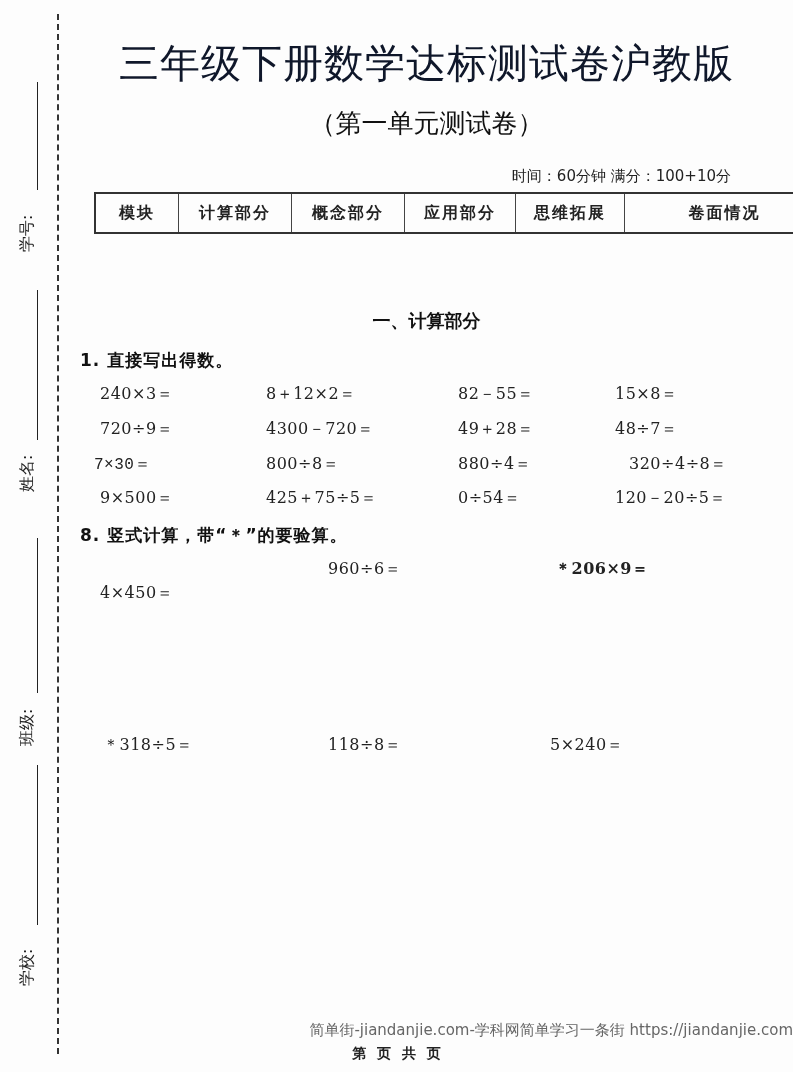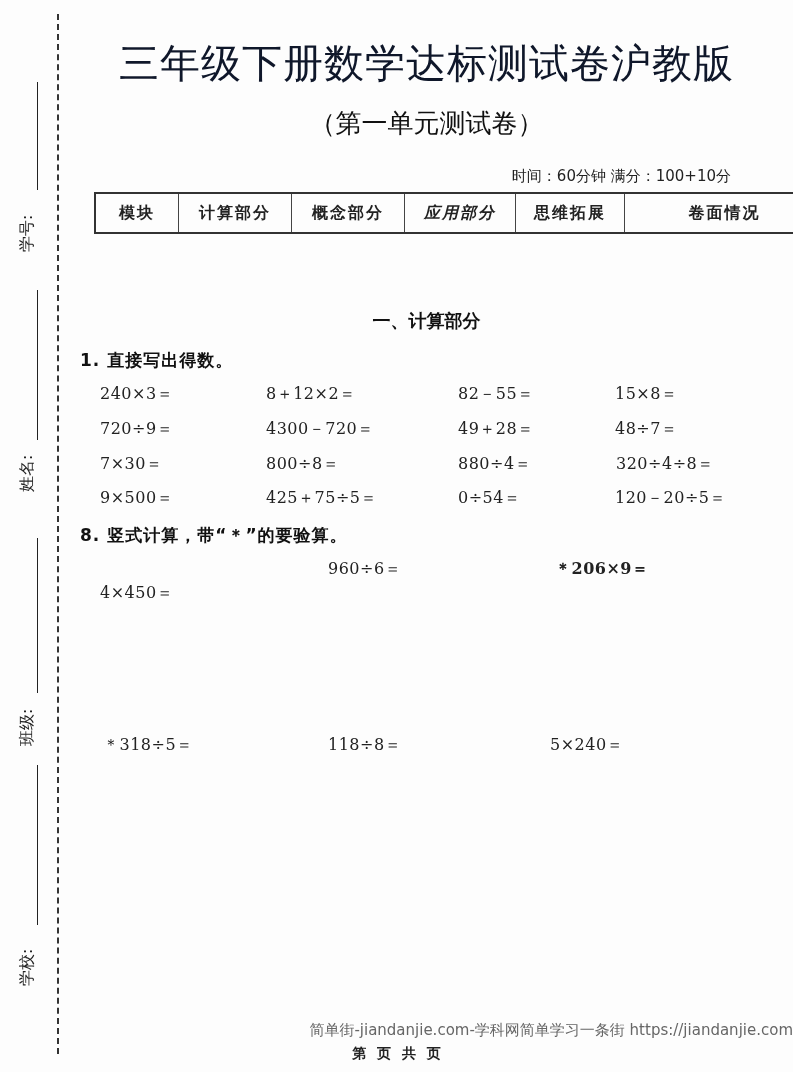--- a/index.html
+++ b/index.html
@@ -84,45 +84,45 @@
 <div class="title">三年级下册数学达标测试卷沪教版</div>
 <div class="subtitle">（第一单元测试卷）</div>
 <div class="timeinfo">时间：60分钟  满分：100+10分</div>
 
 <table class="score">
   <tbody>
       <tr>
     <td style="width:82px;">模块</td>
     <td style="width:112px;">计算部分</td>
     <td style="width:112px;">概念部分</td>
-    <td style="width:110px;font-style:italic;">应用部分</td>
+    <td style="width:110px;">应用部分</td>
     <td style="width:108px;">思维拓展</td>
     <td>卷面情况</td>
   </tr>
 </tbody>
   </table>
 
 <div class="section-title">一、计算部分</div>
 
 <div class="q-head" style="top:349px;">1. 直接写出得数。</div>
 
 <div class="expr" style="left:100px;top:384px;">240×3＝</div>
 <div class="expr" style="left:266px;top:384px;">8＋12×2＝</div>
 <div class="expr" style="left:458px;top:384px;">82－55＝</div>
 <div class="expr" style="left:615px;top:384px;">15×8＝</div>
 
 <div class="expr" style="left:100px;top:419px;">720÷9＝</div>
 <div class="expr" style="left:266px;top:419px;">4300－720＝</div>
 <div class="expr" style="left:458px;top:419px;">49＋28＝</div>
 <div class="expr" style="left:615px;top:419px;">48÷7＝</div>
 
-<div class="expr" style="left:100px;top:454px;">7×30＝</div>
+<div class="expr" style="left:94px;top:454px;font-family:Liberation Mono, monospace;">7×30＝</div>
 <div class="expr" style="left:266px;top:454px;">800÷8＝</div>
 <div class="expr" style="left:458px;top:454px;">880÷4＝</div>
-<div class="expr" style="left:616px;top:454px;">320÷4÷8＝</div>
+<div class="expr" style="left:629px;top:454px;">320÷4÷8＝</div>
 
 <div class="expr" style="left:100px;top:488px;">9×500＝</div>
 <div class="expr" style="left:266px;top:488px;">425＋75÷5＝</div>
 <div class="expr" style="left:458px;top:488px;">0÷54＝</div>
 <div class="expr" style="left:615px;top:488px;">120－20÷5＝</div>
 
 <div class="q-head" style="top:524px;">8. 竖式计算，带“＊”的要验算。</div>
 
 <div class="expr" style="left:100px;top:559px;margin-top:24px;">4×450＝</div>
 <div class="expr" style="left:328px;top:559px;">960÷6＝</div>

